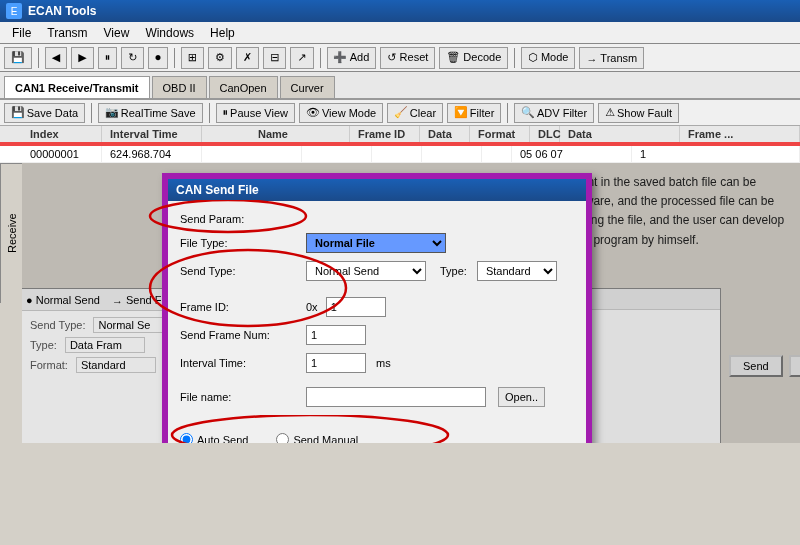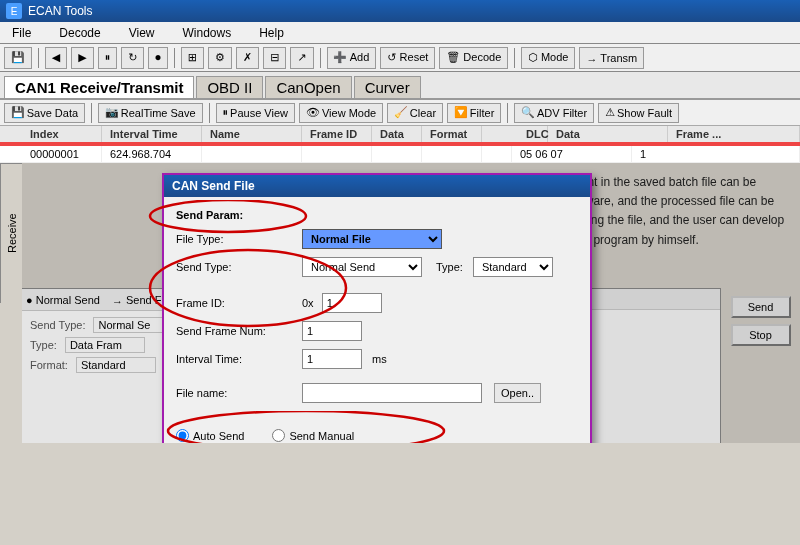--- a/index.html
+++ b/index.html
@@ -1,83 +1,83 @@
 <!DOCTYPE html>
 <html><head>
   <meta charset="utf-8">
   <style>
     * { box-sizing: border-box; margin: 0; padding: 0; }
     body { font-family: 'Segoe UI', Tahoma, Arial, sans-serif; font-size: 12px; background: #d4d0c8; width: 800px; height: 545px; overflow: hidden; }
 
     
     .title-bar { background: linear-gradient(to bottom, #1a5fb4, #1a4a8a); color: white; padding: 3px 6px; display: flex; align-items: center; gap: 6px; height: 22px; }
     .title-bar-icon { width: 16px; height: 16px; background: #4a9eff; border-radius: 2px; display: flex; align-items: center; justify-content: center; font-size: 10px; color: white; flex-shrink: 0; }
-    .title-bar-text { font-size: 12px; font-weight: normal; }
-
-    
-    .menu-bar { background: #f0f0f0; border-bottom: 1px solid #888; padding: 2px 4px; display: flex; gap: 12px; height: 22px; align-items: center; }
+    .title-bar-text { font-size: 12px; font-weight: bold; }
+
+    
+    .menu-bar { background: #f0f0f0; border-bottom: 1px solid #888; padding: 2px 4px; display: flex; gap: 0; height: 22px; align-items: center; }
     .menu-item { padding: 2px 8px; cursor: pointer; font-size: 12px; }
 
     
     .toolbar { background: #f0f0f0; border-bottom: 1px solid #888; padding: 2px 4px; display: flex; align-items: center; gap: 4px; height: 28px; }
     .toolbar-btn { background: #e8e8e8; border: 1px solid #999; padding: 2px 6px; cursor: pointer; font-size: 11px; display: flex; align-items: center; gap: 2px; height: 22px; }
     .toolbar-sep { width: 1px; height: 20px; background: #888; margin: 0 2px; }
 
     
     .tabs-bar { background: #e8e8e8; border-bottom: 2px solid #999; display: flex; align-items: flex-end; padding: 2px 4px 0; height: 28px; }
-    .tab { padding: 3px 10px; border: 1px solid #999; border-bottom: none; background: #d4d0c8; cursor: pointer; font-size: 15px; margin-right: 2px; height: 22px; display: flex; align-items: center; }
+    .tab { padding: 3px 10px; border: 1px solid #999; border-bottom: none; background: #d4d0c8; cursor: pointer; font-size: 11px; margin-right: 2px; height: 22px; display: flex; align-items: center; }
     .tab.active { background: white; font-weight: bold; }
 
     
     .sec-toolbar { background: #f0f0f0; border-bottom: 1px solid #aaa; padding: 2px 4px; display: flex; align-items: center; gap: 4px; height: 26px; }
     .sec-btn { background: #e8e8e8; border: 1px solid #999; padding: 1px 6px; cursor: pointer; font-size: 11px; display: flex; align-items: center; gap: 2px; height: 20px; }
     .th { padding: 2px 8px; border-right: 1px solid #ccc; font-size: 11px; font-weight: bold; color: #333; white-space: nowrap; }
     .side-label { writing-mode: vertical-rl; text-orientation: mixed; transform: rotate(180deg); background: #d4d0c8; border-right: 1px solid #888; padding: 8px 4px; font-size: 11px; display: flex; align-items: center; justify-content: center; width: 22px; }
 
     
     .modal-overlay { position: absolute; top: 0; left: 0; right: 0; bottom: 0; background: rgba(0,0,0,0.1); display: flex; align-items: flex-start; justify-content: flex-start; padding-top: 10px; padding-left: 140px; z-index: 100; }
-    .modal { background: #f0f0f0; border: 2px solid #a21caf; box-shadow: 4px 4px 8px rgba(0,0,0,0.4); width: 430px; min-height: 340px; }
+    .modal { background: #f0f0f0; border: 6px solid #a21caf; box-shadow: 4px 4px 8px rgba(0,0,0,0.4); width: 430px; min-height: 340px; }
     .modal-title { background: linear-gradient(to bottom, #1a5fb4, #1a4a8a); color: white; padding: 4px 8px; font-size: 12px; font-weight: bold; height: 22px; display: flex; align-items: center; }
     .modal-body { padding: 12px; }
-    .section-label { font-size: 11px; font-weight: bold; margin-bottom: 8px; }
+    .section-label { font-size: 11px; font-weight: normal; margin-bottom: 8px; }
     .form-row { display: flex; align-items: center; margin-bottom: 8px; gap: 6px; }
     .form-label { font-size: 11px; width: 120px; }
     .form-input { border: 1px solid #888; background: white; height: 20px; padding: 1px 4px; font-size: 11px; }
     .form-select { border: 1px solid #888; background: white; height: 20px; padding: 1px 4px; font-size: 11px; cursor: pointer; }
     .form-input-small { width: 60px; }
 
     
     .info-text { position: absolute; right: 10px; top: 50px; width: 280px; font-size: 12px; color: #333; line-height: 1.5; }
 
     
     .radio-row { display: flex; align-items: center; gap: 28px; margin: 10px 0; }
     .radio-group { display: flex; align-items: center; gap: 4px; }
     .radio-group input[type="radio"] { margin: 0; }
     .radio-group label { font-size: 11px; }
     .panel-toolbar { background: #f0f0f0; border-bottom: 1px solid #ccc; padding: 2px 4px; display: flex; gap: 4px; align-items: center; height: 22px; }
     .panel-row { display: flex; gap: 8px; margin-bottom: 4px; align-items: center; }
     .panel-label { font-size: 11px; color: #555; white-space: nowrap; }
     .panel-value { background: white; border: 1px solid #ccc; padding: 1px 4px; font-size: 11px; min-width: 80px; }
 
     
-    .right-btns { width: 80px; background: #d4d0c8; border-left: 1px solid #888; padding: 8px 8px; display: flex; flex-direction: column; gap: 6px; align-items: center; }
+    .right-btns { width: 80px; background: #d4d0c8; border-left: 1px solid #888; padding: 8px 8px; display: flex; gap: 6px; align-items: center; }
     .right-btn { background: #e8e8e8; border: 2px outset #ccc; padding: 3px 12px; font-size: 11px; cursor: pointer; width: 60px; text-align: center; }
     .td { padding: 2px 8px; border-right: 1px solid #eee; font-size: 11px; white-space: nowrap; }
   </style>
 </head>
 <body>
 
 <div class="title-bar">
   <div class="title-bar-icon">E</div>
   <span class="title-bar-text">ECAN Tools</span>
 </div>
 
 <div class="menu-bar">
   <span class="menu-item">File</span>
-  <span class="menu-item">Decode</span>
+  <span class="menu-item">Transm</span>
   <span class="menu-item">View</span>
   <span class="menu-item">Windows</span>
   <span class="menu-item">Help</span>
 </div>
 
 <div class="toolbar">
   <button class="toolbar-btn">💾</button>
   <div class="toolbar-sep"></div>
   <button class="toolbar-btn">◀</button>
   <button class="toolbar-btn">▶</button>
@@ -116,25 +116,25 @@
   <button class="sec-btn">🧹 <span>Clear</span></button>
   <button class="sec-btn">🔽 <span>Filter</span></button>
   <div class="toolbar-sep"></div>
   <button class="sec-btn">🔍 <span>ADV Filter</span></button>
   <button class="sec-btn">⚠ <span>Show Fault</span></button>
 </div>
 
 <div style="display:flex; background:#e8e8e8; border-bottom:4px solid #ef4444; padding-left:22px;">
   <div class="th" style="width:80px;">Index</div>
   <div class="th" style="width:100px;">Interval Time</div>
-  <div class="th" style="width:100px;">Name</div>
+  <div class="th" style="width:100px;margin-left:48px;">Name</div>
   <div class="th" style="width:70px;">Frame ID</div>
   <div class="th" style="width:50px;">Data</div>
   <div class="th" style="width:60px;">Format</div>
-  <div class="th" style="width:30px;margin-left:36px;">DLC</div>
+  <div class="th" style="width:30px;">DLC</div>
   <div class="th" style="width:120px;">Data</div>
   <div class="th" style="flex:1;">Frame ...</div>
 </div>
 
 <div style="display:flex; background:white; border-bottom:1px solid #eee; padding-left:22px; position:relative;">
   <div class="td" style="width:80px;">00000001</div>
   <div class="td" style="width:100px;">624.968.704</div>
   <div class="td" style="width:100px;"></div>
   <div class="td" style="width:70px;"></div>
   <div class="td" style="width:50px;"></div>

